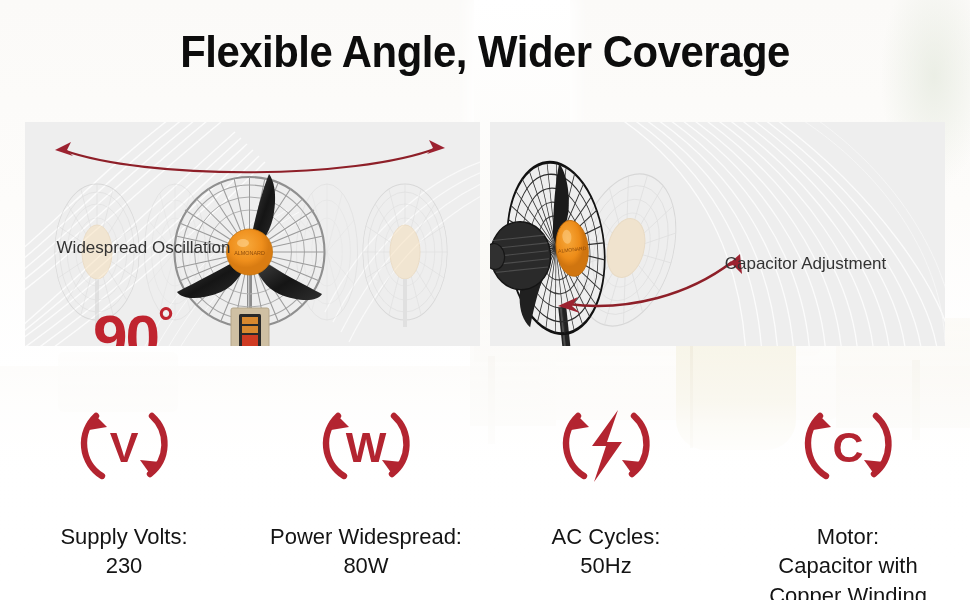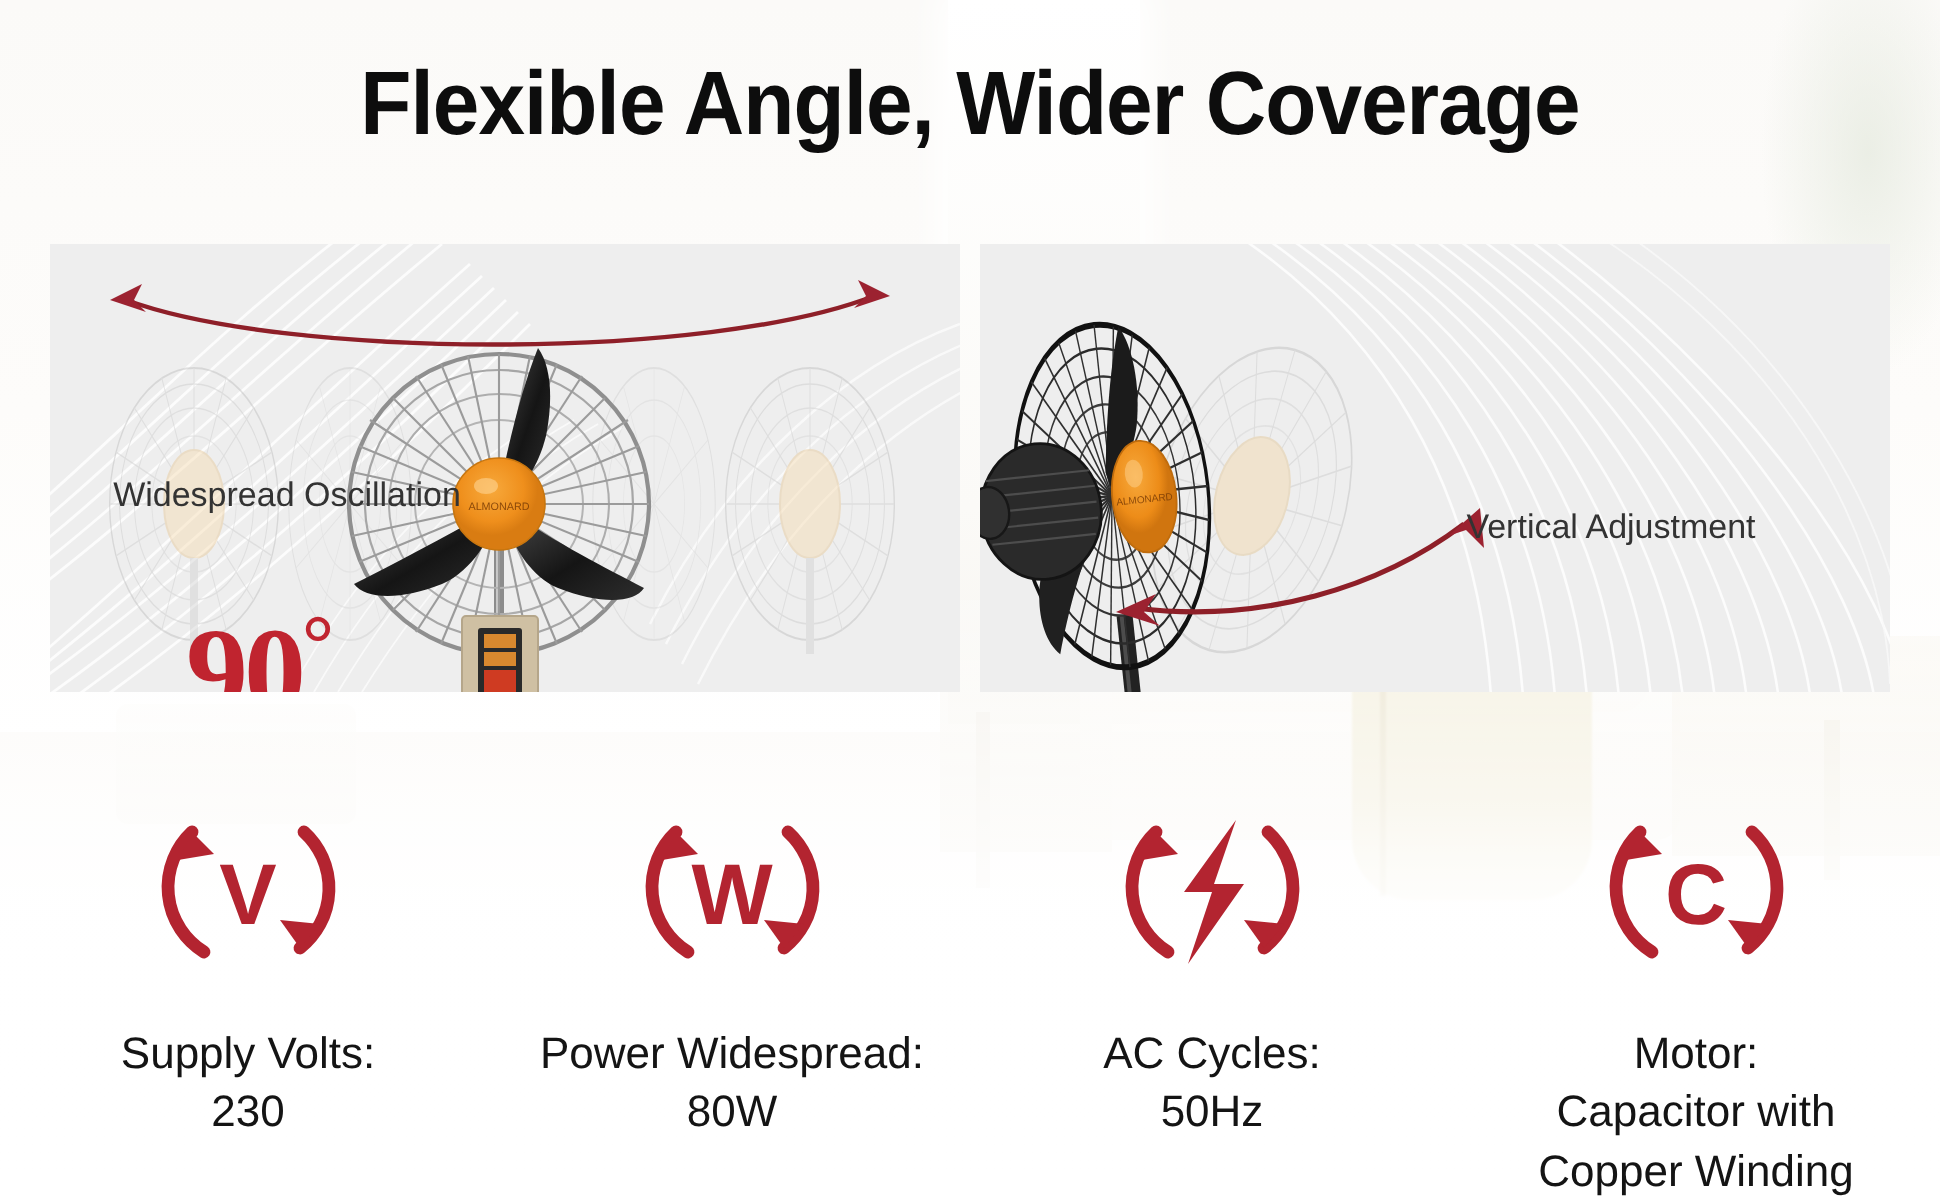--- a/index.html
+++ b/index.html
@@ -53,37 +53,37 @@
   }
 
   
   .panel{position:absolute;top:122px;height:224px;background:#eeeeee;overflow:hidden;}
   .panel.left{left:25px;width:455px;}
   .panel.right{left:490px;width:455px;}
   .panel .swirl{position:absolute;inset:0;opacity:.85;}
 
   
   .bigfig{position:absolute;color:#c0242f;font-weight:bold;line-height:1;
-    font-family:Liberation Serif, serif;letter-spacing:-2px;text-align:right;}
+    font-family:Liberation Sans, sans-serif;letter-spacing:-2px;text-align:right;}
   #fig-90{left:68px;top:180px;font-size:62px;}
   #fig-90 .deg{font-size:40px;vertical-align:super;letter-spacing:-1px;}
   .subcap{position:absolute;color:#333333;font-size:17px;line-height:1.38;text-align:center;
     font-family:"Liberation Sans",sans-serif;}
   #cap-left{left:40px;top:236px;width:175px;margin-left:16px;}
   #cap-right{left:718px;top:252px;width:175px;}
 
   
   .specs{position:absolute;left:0;top:392px;width:970px;height:208px;}
   .spec{position:absolute;top:0;width:242px;text-align:center;}
   .spec:nth-child(1){left:3px;}
   .spec:nth-child(2){left:245px;}
   .spec:nth-child(3){left:485px;text-align:center;}
   .spec:nth-child(4){left:727px;}
   .spec .ico{height:108px;display:flex;align-items:center;justify-content:center;}
-  .spec .lbl{margin-top:12px;font-size:22px;line-height:1.33;color:#141414;
+  .spec .lbl{margin-top:22px;font-size:22px;line-height:1.33;color:#141414;
     font-family:"Liberation Sans",sans-serif;white-space:pre-line;}
 </style>
 </head>
 <body>
 
 <div id="stage">
 
   <div class="room">
     <div class="wall"></div>
     <div class="window"></div>
@@ -395,21 +395,21 @@
 
       <g>
         <path d="M78 182 C 140 190 200 172 242 140" fill="none" stroke="#8e1f28" stroke-width="2.6"></path>
         <path d="M88 175 L 68 184 L 90 191 L 82 184 Z" fill="#9c2230"></path>
         <path d="M234 146 L 250 132 L 252 152 L 243 143 Z" fill="#9c2230"></path>
       </g>
     </svg>
 
   </div>
 
-  <div class="subcap" id="cap-right">Vertical
+  <div class="subcap" id="cap-right">Capacitor
 Adjustment</div>
 
   <div class="specs">
 
     <div class="spec">
       <div class="ico">
         <svg width="104" height="104" viewBox="0 0 104 104">
           <g fill="none" stroke="#b32430" stroke-width="6.4" stroke-linecap="round">
             <path d="M24 22 A 38 38 0 0 0 30 82"></path>
             <path d="M80 22 A 38 38 0 0 1 78 80"></path>

